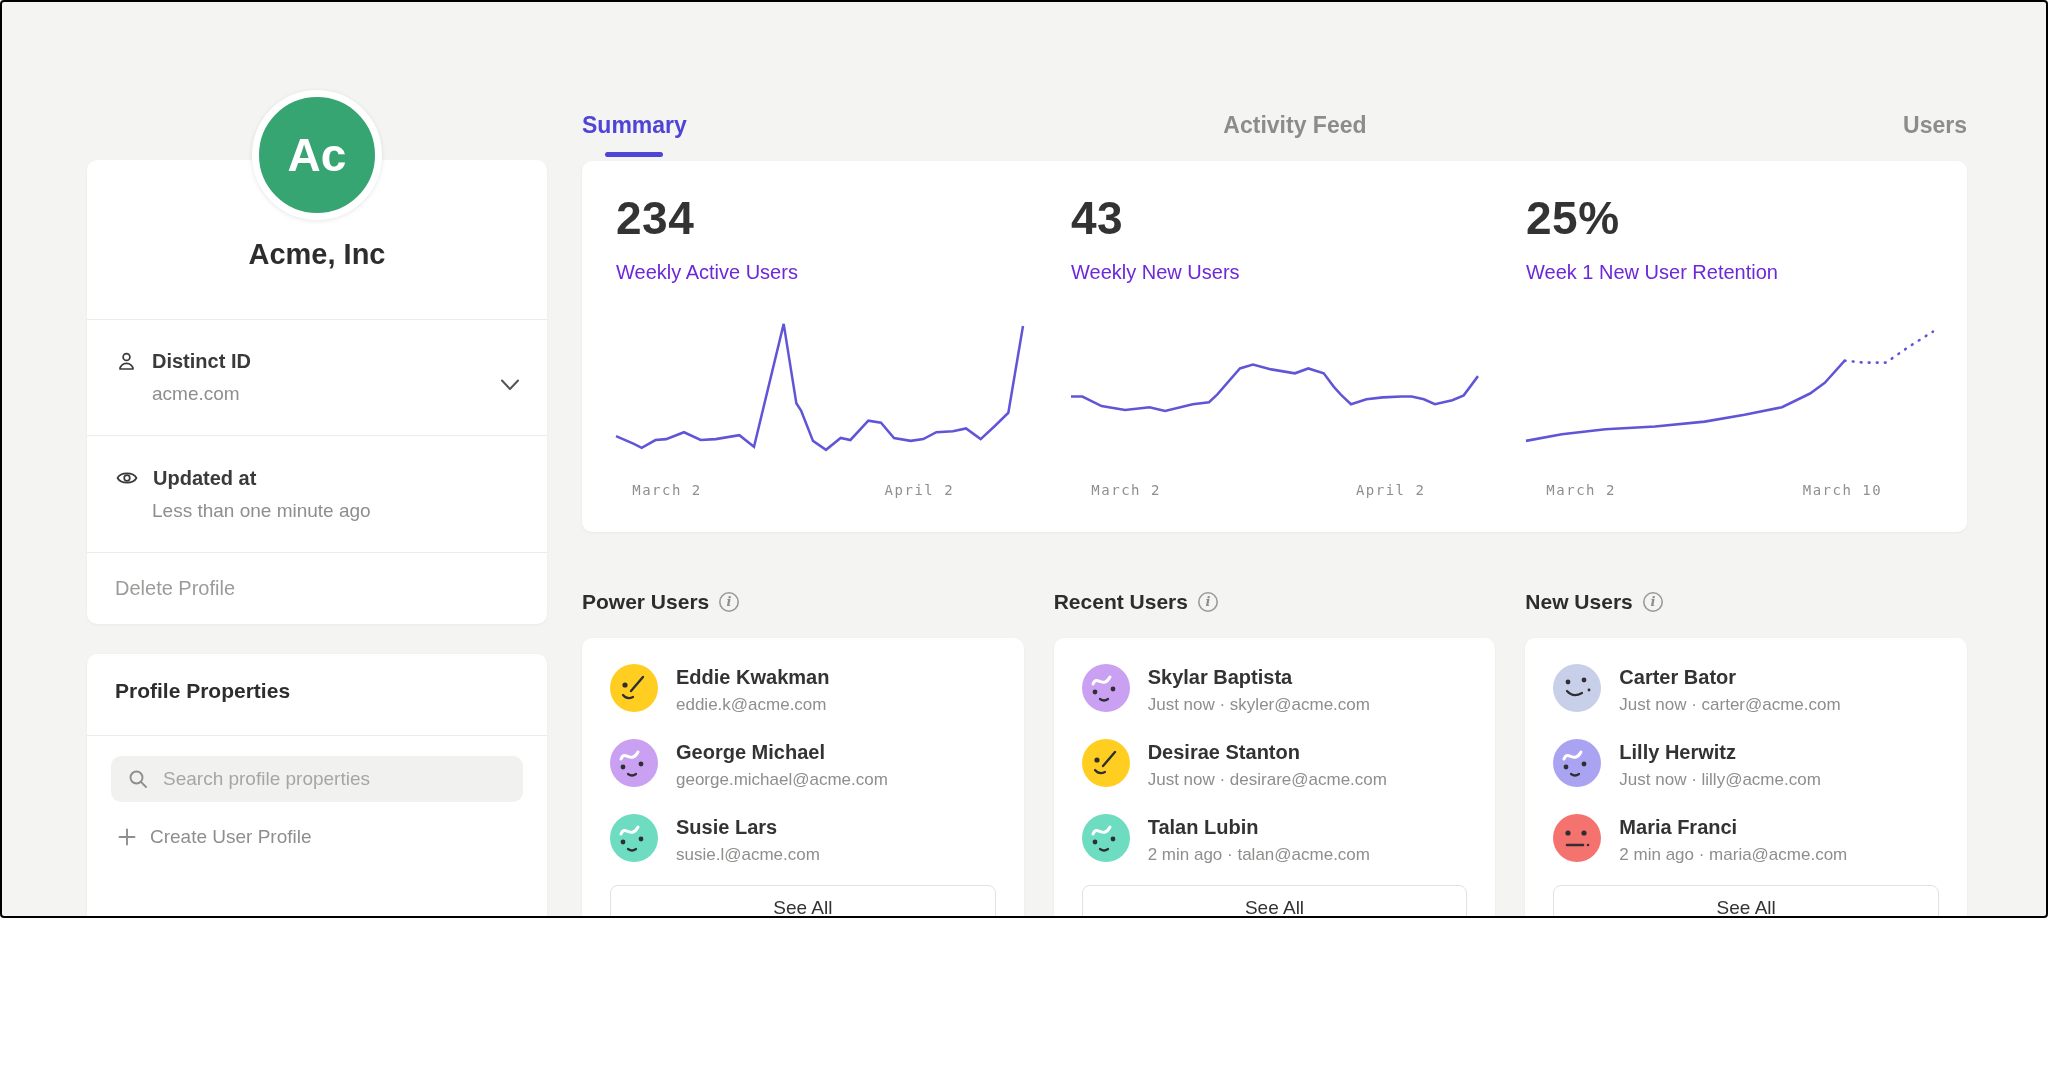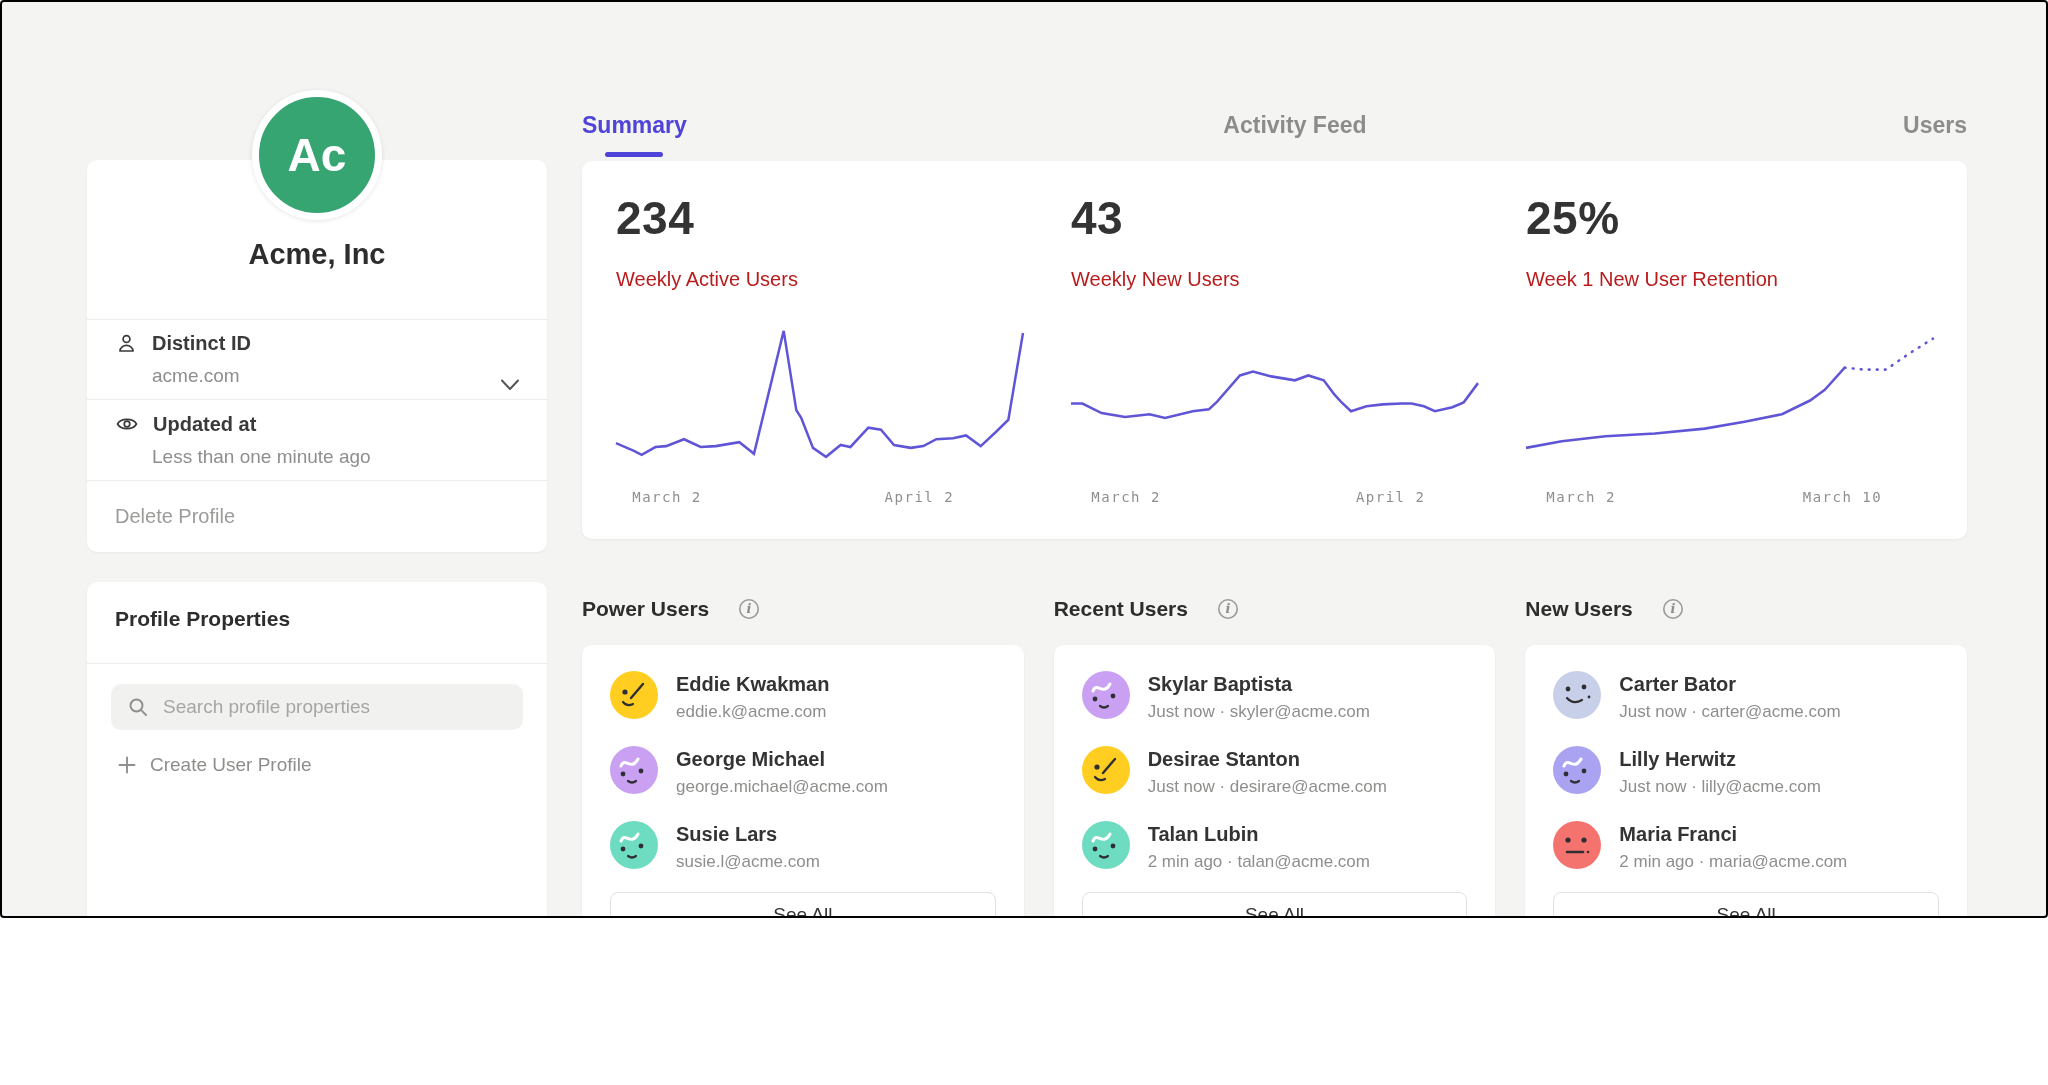--- a/index.html
+++ b/index.html
@@ -18,21 +18,21 @@
   .sidebar { position:absolute; left:85px; top:0; width:460px; }
   .profile-card { position:relative; margin-top:158px; }
   .avatar {
     position:absolute; top:-70px; left:50%; transform:translateX(-50%);
     width:130px; height:130px; border-radius:50%;
     border:7px solid #fff; box-shadow:0 1px 5px rgba(0,0,0,.10);
     display:flex; align-items:center; justify-content:center;
     color:#fff; font-size:46px; font-weight:700;
   }
   .company-name { margin:0; padding:78px 0 48px; text-align:center; font-size:29px; font-weight:700; color:#2d2d2d; }
-  .side-row { position:relative; border-top:1px solid #ececea; padding:12px 28px; }
+  .side-row { position:relative; border-top:1px solid #ececea; padding:30px 28px; }
   .row-head { display:flex; align-items:center; gap:14px; font-size:20px; font-weight:700; color:#3a3a3a; }
   .row-value { margin:10px 0 0 37px; font-size:19px; color:#8e8e8c; }
   .chevron { position:absolute; right:26px; top:58px; }
   .delete-row { border-top:1px solid #ececea; padding:24px 28px; font-size:20px; color:#9b9b99; cursor:pointer; }
 
   .props-card { margin-top:30px; height:650px; }
   .props-title { padding:25px 28px 32px; font-size:21px; font-weight:700; color:#2d2d2d; border-bottom:1px solid #ececea; }
   .props-top { padding:20px 24px 0; }
   .search-box { display:flex; align-items:center; gap:12px; background:#f1f1ef; border-radius:10px; height:46px; padding:0 16px; }
   .search-box input { flex:1; border:0; background:transparent; outline:none; font-size:19px; color:#6d28d9; font-family:inherit; }
@@ -45,30 +45,30 @@
   .tab { position:relative; font-size:23px; font-weight:700; color:#8c8c8a; cursor:pointer; }
   .tab.active { color:#4f43d8; }
   .tab.active::after {
     content:""; position:absolute; left:50%; transform:translateX(-50%);
     bottom:-18px; width:58px; height:5px; border-radius:3px; background:#4f43d8;
   }
 
   .summary-card { margin-top:22px; display:flex; padding:30px 10px 22px; }
   .stat-col { flex:1; padding:0 24px; }
   .stat-value { font-size:46px; font-weight:700; color:#333; letter-spacing:.5px; }
-  .stat-label { margin-top:23px; font-size:20px; color:#b91c1c; }
+  .stat-label { margin-top:16px; font-size:20px; color:#6d28d9; }
   .chart-wrap { position:relative; margin-top:28px; height:198px; }
   svg.spark { display:block; width:100%; height:158px; overflow:visible; }
   svg.spark polyline { fill:none; stroke-width:2.6; }
   svg.spark polyline.dotted { stroke-dasharray:0.9 7.5; stroke-linecap:round; }
   .axis { position:absolute; top:170px; font-family:"DejaVu Sans Mono", monospace; font-size:14px; letter-spacing:1.5px; color:#8f8f8d; white-space:nowrap; }
 
   .sections { display:flex; gap:30px; margin-top:58px; }
   .section { flex:1; min-width:0; }
-  .section-head { display:flex; align-items:center; gap:28px; font-size:21px; font-weight:700; color:#2d2d2d; }
+  .section-head { display:flex; align-items:center; gap:8px; font-size:21px; font-weight:700; color:#2d2d2d; }
   .info-icon { width:24px; height:24px; }
   .users-card { margin-top:24px; padding:26px 28px 24px; display:flex; flex-direction:column; }
   .user-row { display:flex; gap:18px; margin-bottom:24px; cursor:pointer; }
   .user-row:nth-child(3) { margin-bottom:18px; }
   .user-avatar { width:48px; height:48px; flex:none; }
   .user-name { font-size:20px; font-weight:700; color:#333; padding-top:2px; }
   .user-detail { margin-top:6px; font-size:17px; color:#8e8e8c; }
   .see-all {
     margin-top:2px; height:46px; border:1px solid #e2e2e0; border-radius:8px;
     background:#fff; font-family:Liberation Sans, sans-serif; font-size:19px; color:#333; cursor:pointer;

